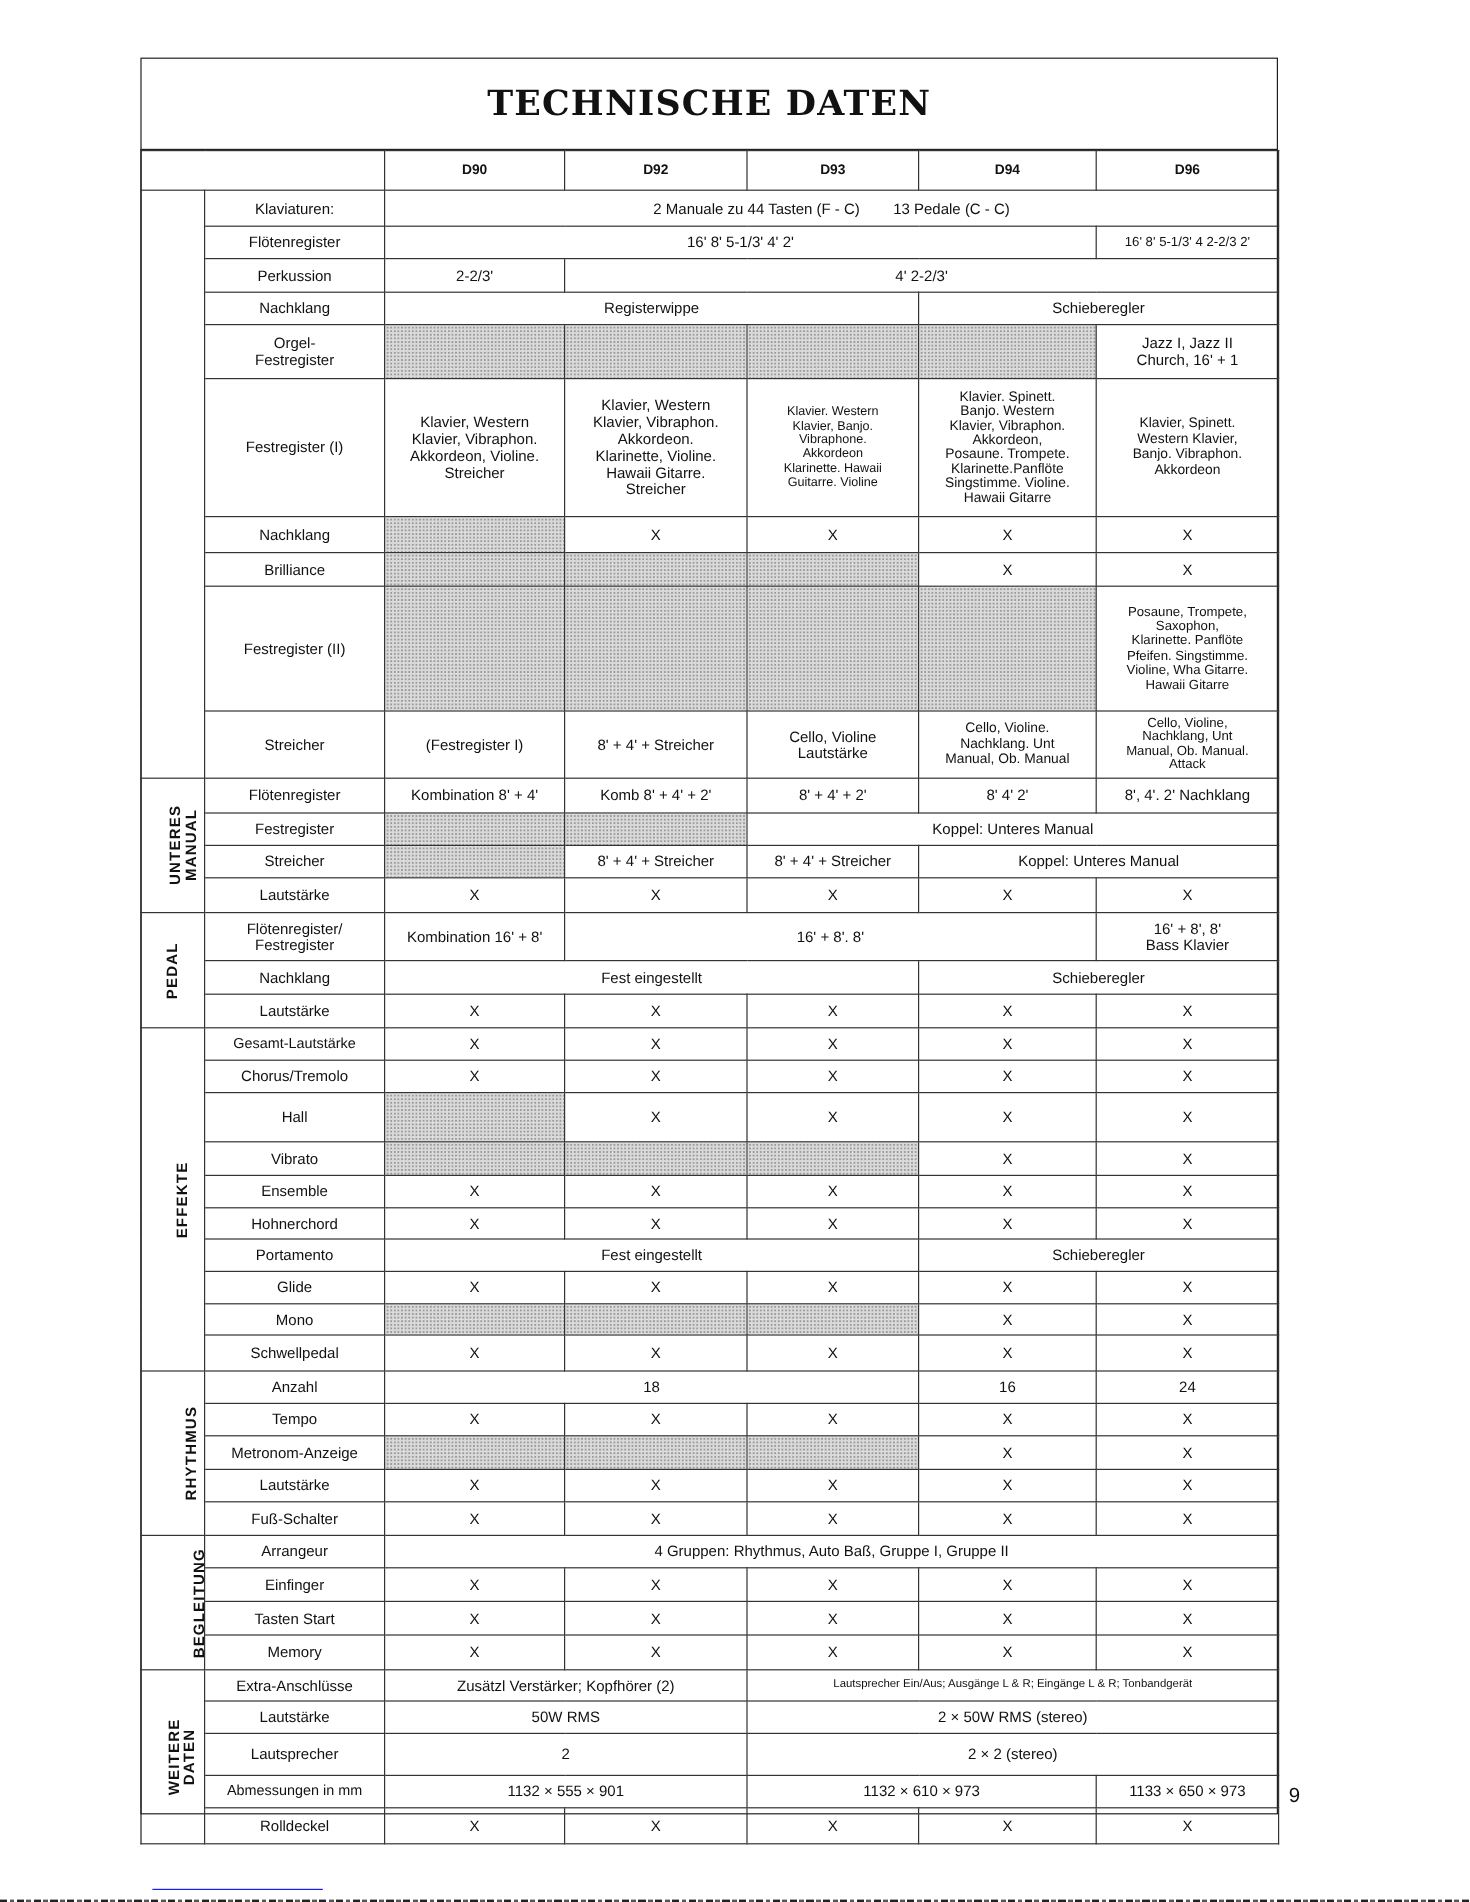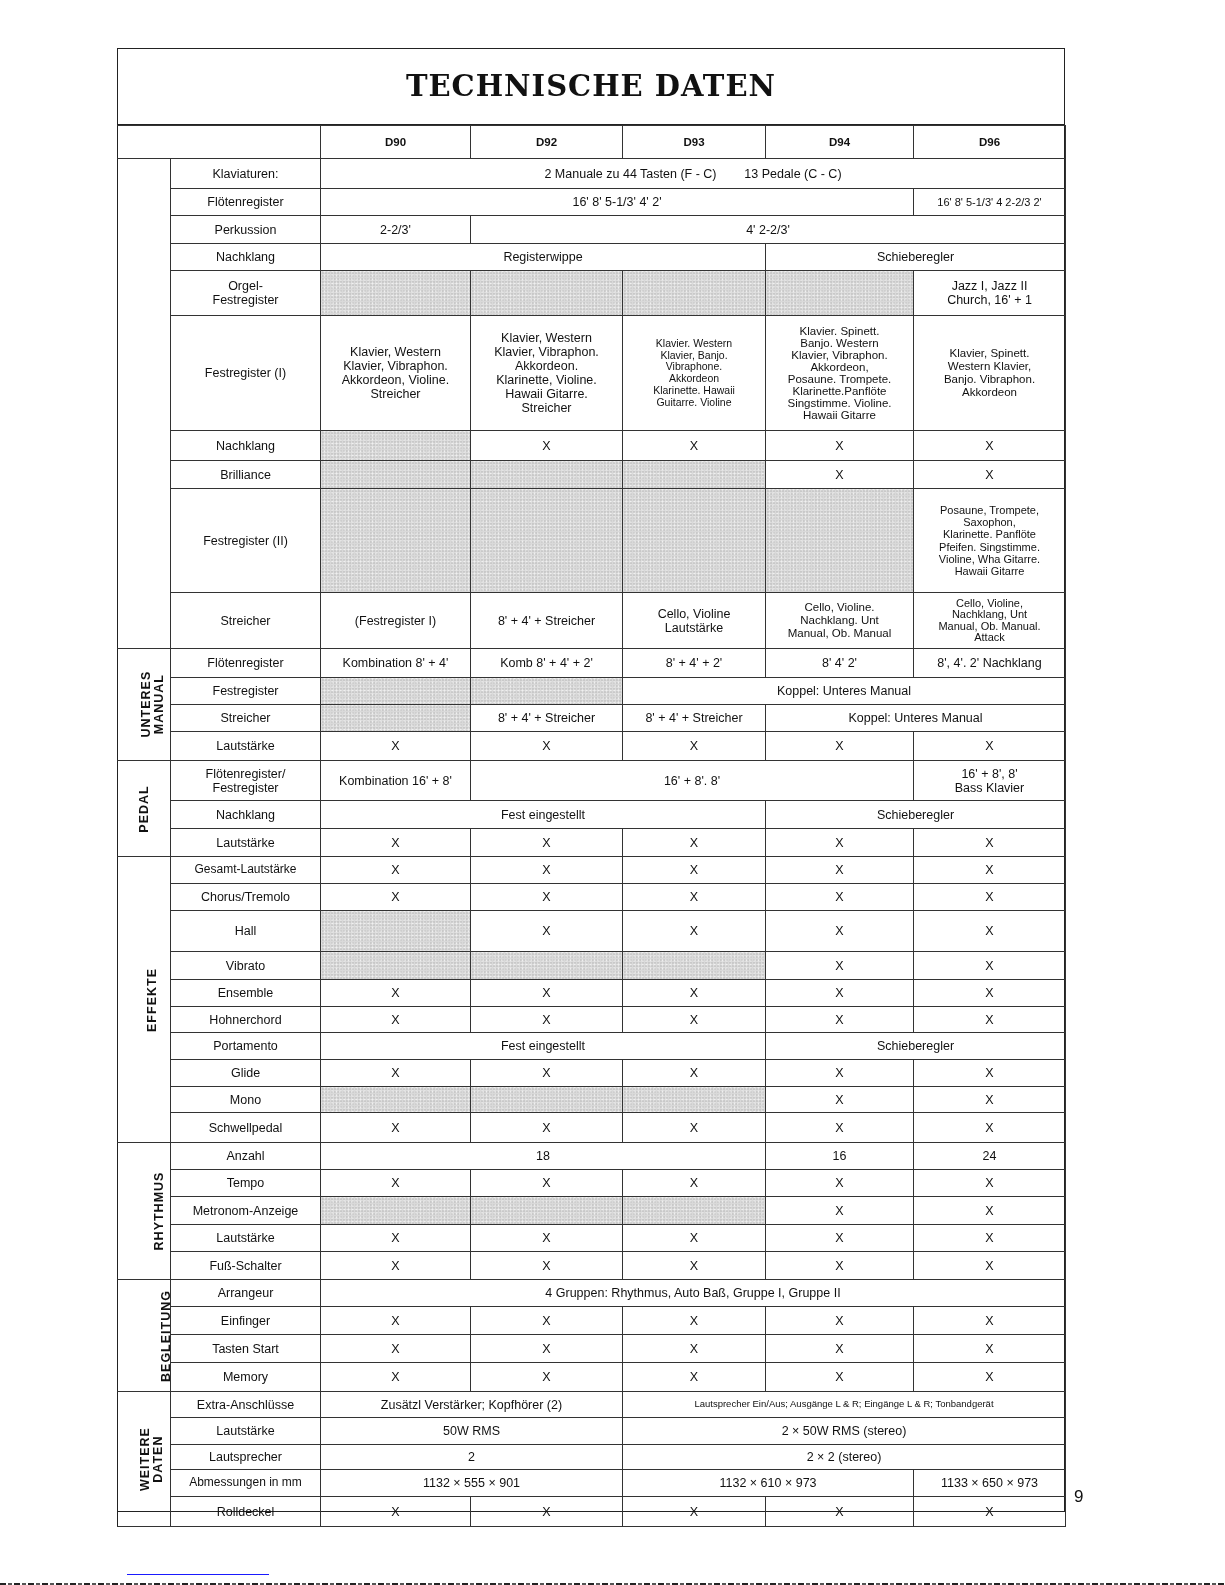--- a/index.html
+++ b/index.html
@@ -386,21 +386,21 @@
     <td class="sec two" rowspan="5"><span><div>WEITERE</div><div>DATEN</div></span></td>
     <td class="lbl">Extra-Anschlüsse</td>
     <td colspan="2">Zusätzl Verstärker; Kopfhörer (2)</td>
     <td colspan="3" style="font-size:9.5px;white-space:nowrap">Lautsprecher Ein/Aus; Ausgänge L &amp; R; Eingänge L &amp; R; Tonbandgerät</td>
   </tr>
   <tr style="height:27px">
     <td class="lbl">Lautstärke</td>
     <td colspan="2">50W RMS</td>
     <td colspan="3">2 × 50W RMS (stereo)</td>
   </tr>
-  <tr style="height:25px">
+  <tr style="height:35px">
     <td class="lbl">Lautsprecher</td>
     <td colspan="2">2</td>
     <td colspan="3">2 × 2 (stereo)</td>
   </tr>
   <tr style="height:27px">
     <td class="lbl" style="font-size:12px">Abmessungen in mm</td>
     <td colspan="2">1132 × 555 × 901</td>
     <td colspan="2">1132 × 610 × 973</td>
     <td>1133 × 650 × 973</td>
   </tr>

